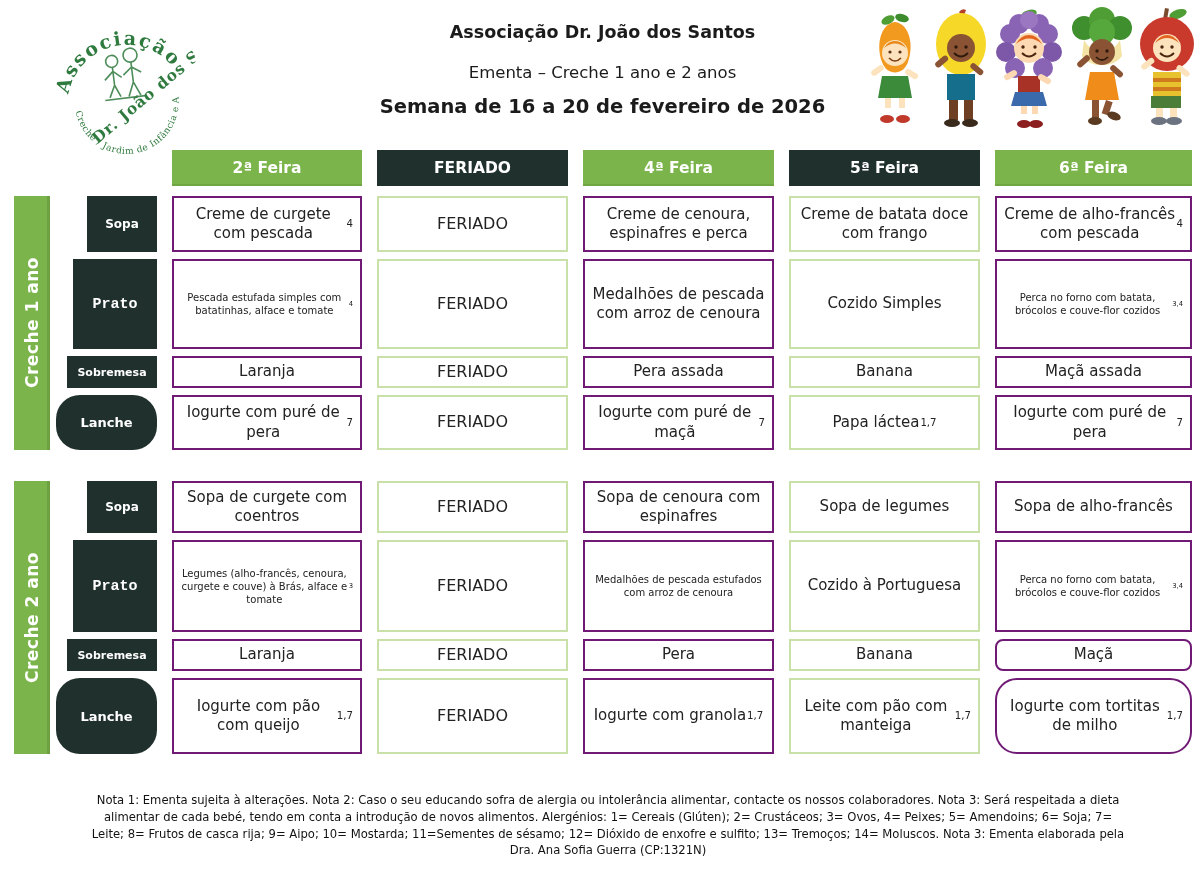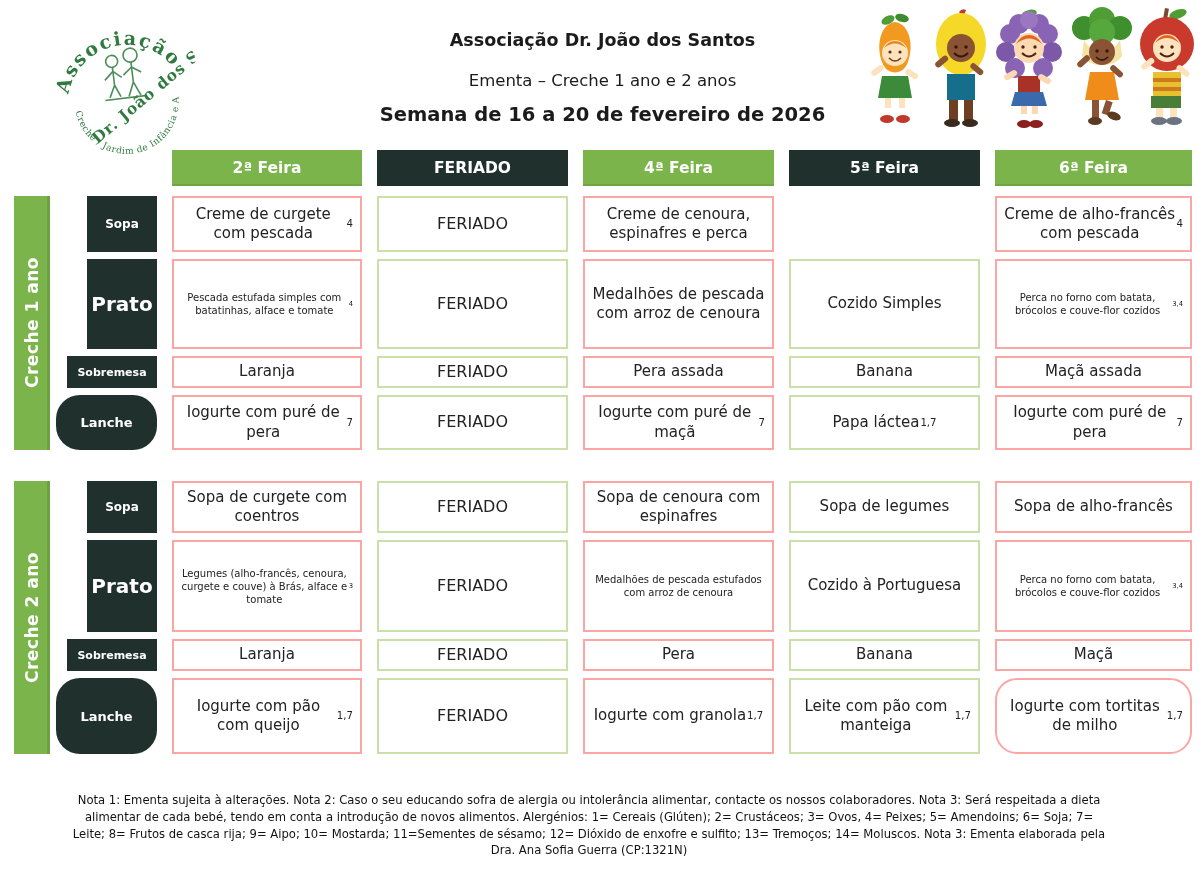--- a/index.html
+++ b/index.html
@@ -1,20 +1,20 @@
 <!DOCTYPE html>
 <html><head>
 <meta charset="utf-8">
 <style>
   html,body{margin:0;padding:0;background:#ffffff;}
   body{width:1203px;height:872px;position:relative;font-family:"DejaVu Sans","Liberation Sans",sans-serif;color:#1b1b1b;overflow:hidden;}
 
   
   .titles{position:absolute;left:280px;top:14px;width:645px;text-align:center;}
-  .titles h1{font-size:17.5px;font-weight:bold;margin:16px 0 0;}
+  .titles h1{font-size:17.5px;font-weight:bold;margin:8px 0 0;}
   .titles h2{font-size:16.5px;font-weight:normal;margin:21px 0 0;}
   .titles h3{font-size:19.5px;font-weight:bold;margin:13px 0 0;}
 
   .logo{position:absolute;left:52px;top:18px;width:146px;height:140px;transform:rotate(-7deg);}
   .logo text{fill:#2f7a3e;font-family:"DejaVu Serif","Liberation Serif",serif;}
 
   .kids{position:absolute;left:862px;top:6px;}
 
   
   .menu{position:absolute;left:14px;top:150px;}
@@ -24,33 +24,33 @@
   .day-header.green{background:#7ab44a;box-shadow:inset 0 -2px 0 rgba(0,0,0,.08);}
   .day-header.dark{background:#20302c;}
 
   .group{row-gap:7px;}
   .group + .group{margin-top:31px;}
   .group-bar{background:#7ab44a;box-shadow:inset -3px 0 0 rgba(0,0,0,.10);display:flex;align-items:center;justify-content:center;}
   .group-bar span{writing-mode:vertical-rl;transform:rotate(180deg);color:#fff;font-weight:bold;font-size:17px;letter-spacing:.5px;white-space:nowrap;}
 
   .row-label{background:#20302c;color:#fff;font-weight:bold;display:flex;align-items:center;justify-content:center;justify-self:end;text-align:center;}
   .rl-0{width:70px;font-size:12px;text-align:right;}
-  .rl-1{width:70px;font-size:20px;}
+  .rl-1{width:84px;font-size:15px;font-family:Liberation Mono, monospace;}
   .rl-2{width:90px;font-size:11px;}
   .rl-3{width:101px;font-size:13px;border-radius:24px;}
 
   .cell{background:#fff;display:flex;align-items:center;justify-content:center;text-align:center;padding:3px 7px;box-sizing:border-box;font-size:15px;line-height:1.28;color:#222;}
-  .cell.cell-dark{border:2px solid #fca5a5;}
+  .cell.cell-dark{border:2px solid #701a75;}
   .cell.cell-light{border:2px solid #c9e0a8;}
   .cell.small{font-size:10px;line-height:1.3;}
   .cell.feriado{font-size:16px;}
   .cell sup{font-size:68%;line-height:0;margin-left:1px;}
 
   
-  .notes{position:absolute;left:69px;top:792px;width:1040px;text-align:center;font-size:11.6px;line-height:1.45;color:#121212;}
+  .notes{position:absolute;left:88px;top:792px;width:1040px;text-align:center;font-size:11.6px;line-height:1.45;color:#121212;}
 </style>
 </head>
 <body>
 
 <div class="logo">
   <svg width="146" height="140" viewBox="0 0 146 140">
     <defs>
       <path id="arc-top" d="M 14 86 A 59 59 0 0 1 132 86" fill="none"></path>
       <path id="arc-bot" d="M 21 84 A 52 52 0 0 0 125 84" fill="none"></path>
     </defs>
@@ -204,20 +204,23 @@
       <div class="cell cell-dark" style="grid-area: 1 / 3;">
         <span>Creme de curgete com pescada</span>
         <sup>4</sup>
       </div>
       <div class="cell cell-light feriado" style="grid-area: 1 / 4;">
         <span>FERIADO</span>
       </div>
       <div class="cell cell-dark" style="grid-area: 1 / 5;">
         <span>Creme de cenoura, espinafres e perca</span>
       </div>
+      <div class="cell cell-light" style="grid-area: 1 / 6;">
+        <span>Creme de batata doce com frango</span>
+      </div>
       <div class="cell cell-dark" style="grid-area: 1 / 7;">
         <span>Creme de alho-francês com pescada</span>
         <sup>4</sup>
       </div>
       <div class="row-label rl-1" style="grid-area: 2 / 2;">Prato</div>
       <div class="cell cell-dark small" style="grid-area: 2 / 3;">
         <span>Pescada estufada simples com batatinhas, alface e tomate</span>
         <sup>4</sup>
       </div>
       <div class="cell cell-light feriado" style="grid-area: 2 / 4;">
@@ -314,21 +317,21 @@
       </div>
       <div class="cell cell-light feriado" style="grid-area: 3 / 4;">
         <span>FERIADO</span>
       </div>
       <div class="cell cell-dark" style="grid-area: 3 / 5;">
         <span>Pera</span>
       </div>
       <div class="cell cell-light" style="grid-area: 3 / 6;">
         <span>Banana</span>
       </div>
-      <div class="cell cell-dark" style="grid-area: 3 / 7;">
+      <div class="cell cell-dark" style="grid-area: 3 / 7; border-radius: 8px;">
         <span>Maçã</span>
       </div>
       <div class="row-label rl-3" style="grid-area: 4 / 2;">Lanche</div>
       <div class="cell cell-dark" style="grid-area: 4 / 3; justify-content: flex-end;">
         <span>Iogurte com pão com queijo</span>
         <sup>1,7</sup>
       </div>
       <div class="cell cell-light feriado" style="grid-area: 4 / 4;">
         <span>FERIADO</span>
       </div>

